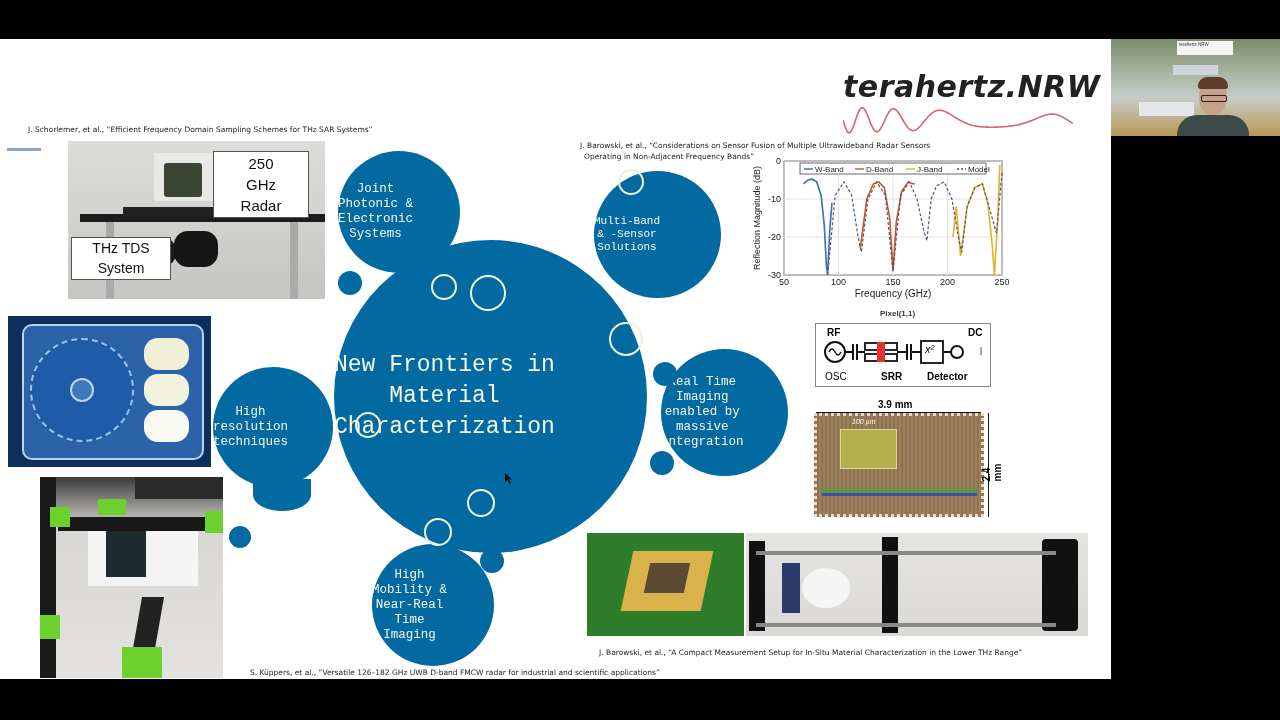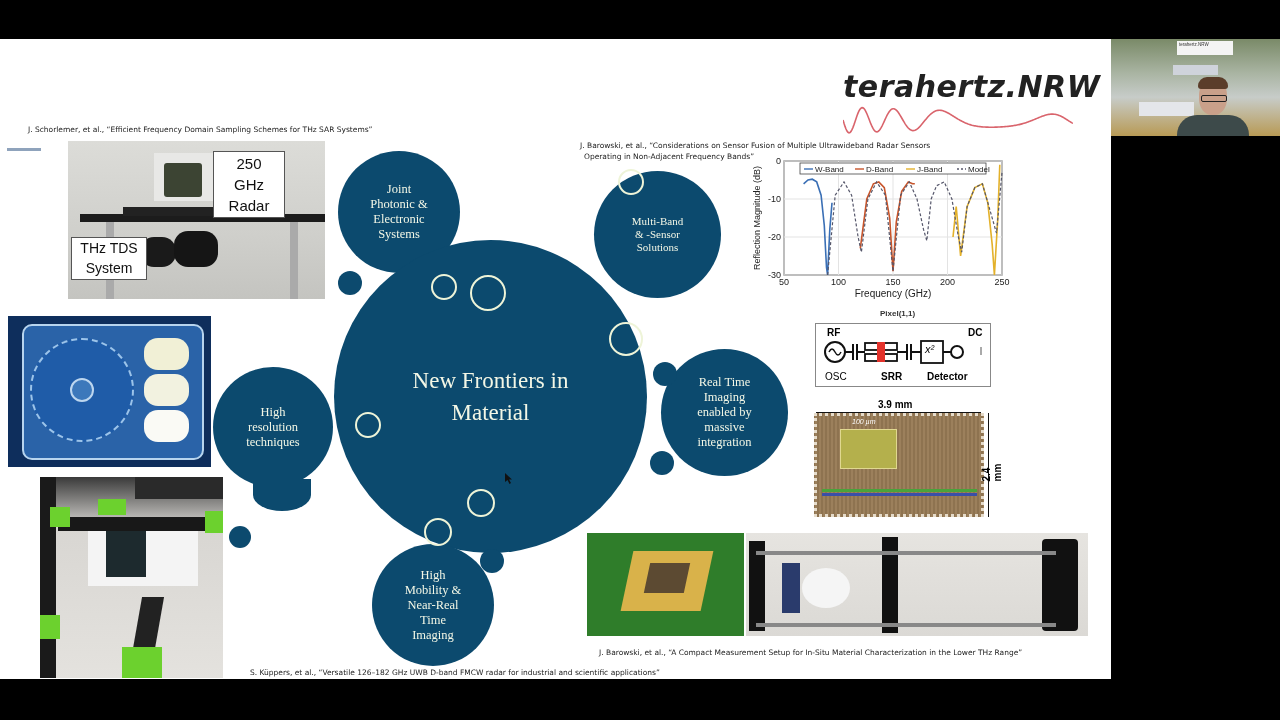--- a/index.html
+++ b/index.html
@@ -1,23 +1,23 @@
 <!DOCTYPE html>
 <html><head>
 <meta charset="utf-8">
 <style>
   html,body{margin:0;padding:0;background:#000;}
   body{width:1280px;height:720px;position:relative;overflow:hidden;font-family:"Liberation Sans",sans-serif;}
   .slide{position:absolute;left:0;top:39px;width:1111px;height:640px;background:#fff;overflow:hidden;}
   .abs{position:absolute;}
   .cite{position:absolute;font-size:7.5px;color:#222;white-space:nowrap;font-family:"DejaVu Sans",sans-serif;padding-left:12px;}
-  .bubble{position:absolute;border-radius:50%;background:#0c4a6e;display:flex;align-items:center;justify-content:center;text-align:center;color:#f3f7e6;font-family:Liberation Serif, serif;line-height:1.2;}
+  .bubble{position:absolute;border-radius:50%;background:#0369a1;display:flex;align-items:center;justify-content:flex-start;text-align:center;color:#f3f7e6;font-family:Liberation Mono, monospace;line-height:1.2;}
   .ring{position:absolute;border-radius:50%;border:2px solid #eef4d8;box-sizing:border-box;background:transparent;}
   .photo{position:absolute;overflow:hidden;}
-  .label-box{position:absolute;background:#fff;border:1px solid #555;font-size:15px;color:#111;text-align:center;line-height:1.4;padding:1px 6px;}
+  .label-box{position:absolute;background:#fff;border:1px solid #555;font-size:15px;color:#111;text-align:center;line-height:1.4;padding:1px 18px;}
   .webcam{position:absolute;left:1111px;top:39px;width:169px;height:97px;overflow:hidden;background:linear-gradient(180deg,#7a8a68 0%,#a9b4a2 35%,#c7ccc9 60%,#b89a55 100%);}
 </style>
 </head>
 <body>
 
 <div class="slide">
 
   <div class="abs" style="left:843px;top:30px;width:230px;height:70px;">
     <div style="font-family:'DejaVu Sans',sans-serif;font-style:italic;font-weight:bold;font-size:30px;color:#222;letter-spacing:0.5px;">terahertz.NRW</div>
     <svg width="230" height="34" style="position:absolute;left:0;top:34px;">
@@ -87,20 +87,21 @@
     <div>
       <div>Multi-Band</div>
       <div>&amp; -Sensor</div>
       <div>Solutions</div>
     </div>
   </div>
   <div class="bubble" style="left:334px;top:201px;width:313px;height:313px;font-size:23px;line-height:1.35;">
     <div>
       <div>New Frontiers in</div>
       <div>Material</div>
+      <div>Characterization</div>
     </div>
   </div>
   <div class="bubble" style="left:213px;top:328px;width:120px;height:120px;font-size:12.5px;">
     <div>
       <div>High</div>
       <div>resolution</div>
       <div>techniques</div>
     </div>
   </div>
   <div class="bubble" style="left:661px;top:310px;width:127px;height:127px;font-size:12.5px;">

